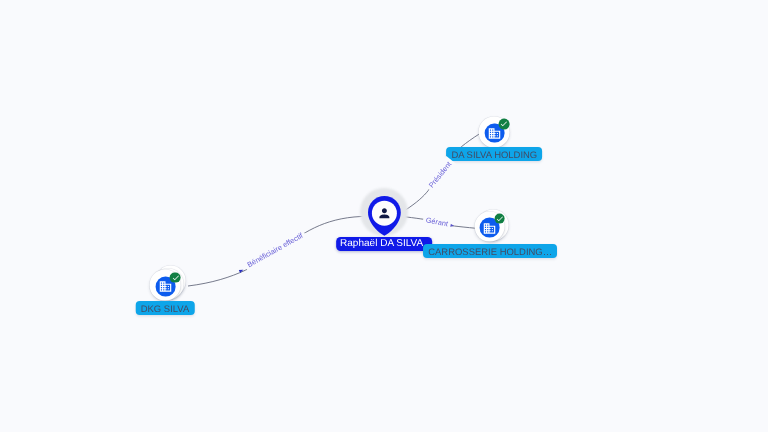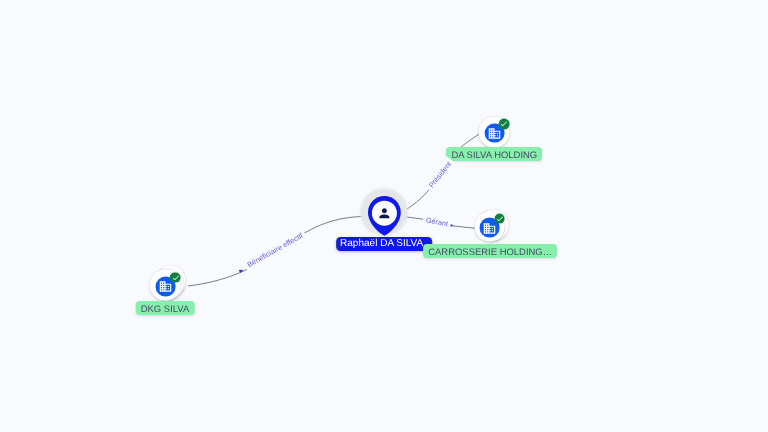--- a/index.html
+++ b/index.html
@@ -24,21 +24,21 @@
   
   .pnode{position:absolute;transform:translate(-50%,-50%);}
   .pnode .halo{position:absolute;left:50%;top:50%;width:48px;height:48px;margin:-24px 0 0 -24px;
       border-radius:50%;background:#e4e6e9;filter:blur(1.2px);}
   .pnode .pin{position:absolute;left:50%;top:50%;margin:-15.8px 0 0 -15.6px;}
 
   
   .nlabel{position:absolute;white-space:nowrap;border-radius:4px;
           font-size:9.45px;letter-spacing:.01px;line-height:18.4px;height:14.4px;
           padding:0 5.0px;transform:translateX(-50%);box-sizing:border-box;}
-  .nlabel.plain{background:#86efac;color:#434b64;
+  .nlabel.plain{background:#0ea5e9;color:#434b64;
           box-shadow:0 1.5px 2.5px rgba(40,50,80,.11),0 0 0 .5px rgba(40,50,80,.02);}
   .nlabel.selected{background:#101ae8;color:#fff;border-radius:4.5px;font-size:10px;
           height:14.6px;line-height:14.6px;padding:0 8.6px 0 3.9px;
           box-shadow:0 1px 3px rgba(20,25,110,.30);}
 
   .elabel{fill:#6c63d8;font-family:"Liberation Sans",sans-serif;
           letter-spacing:.02px;}
 </style>
 </head>
 <body>

